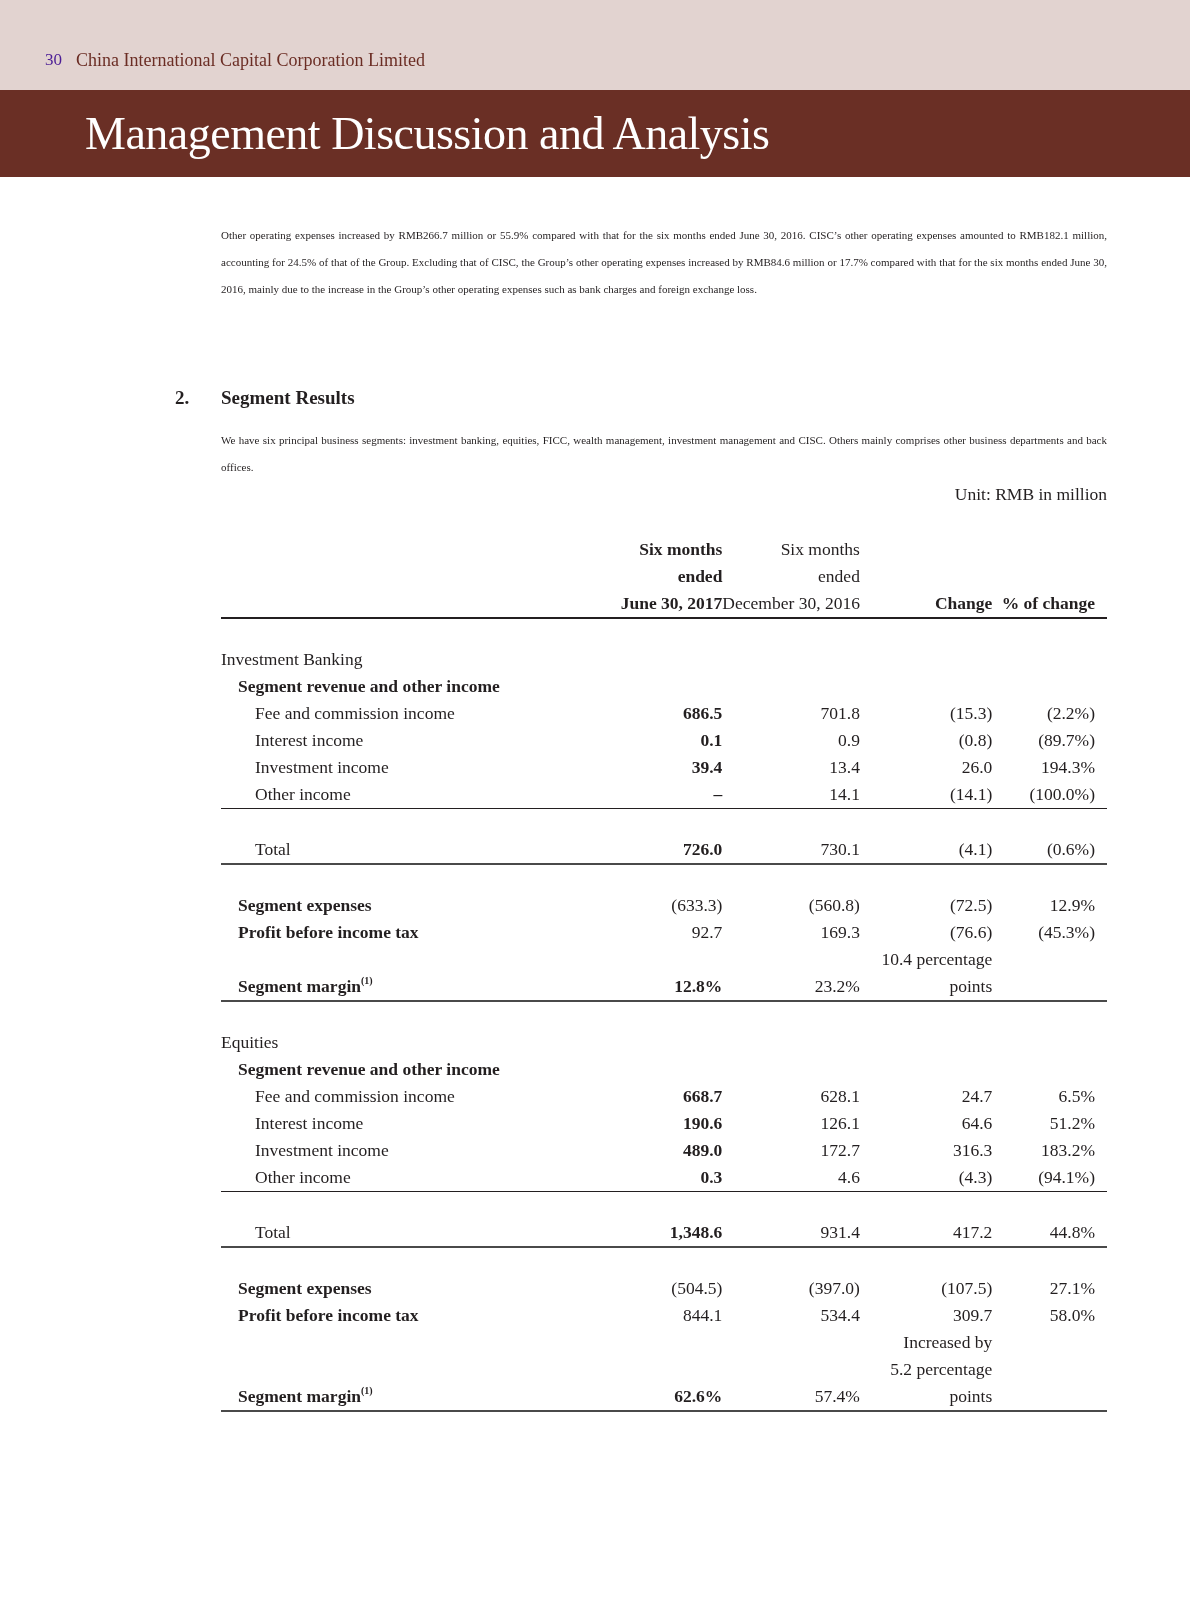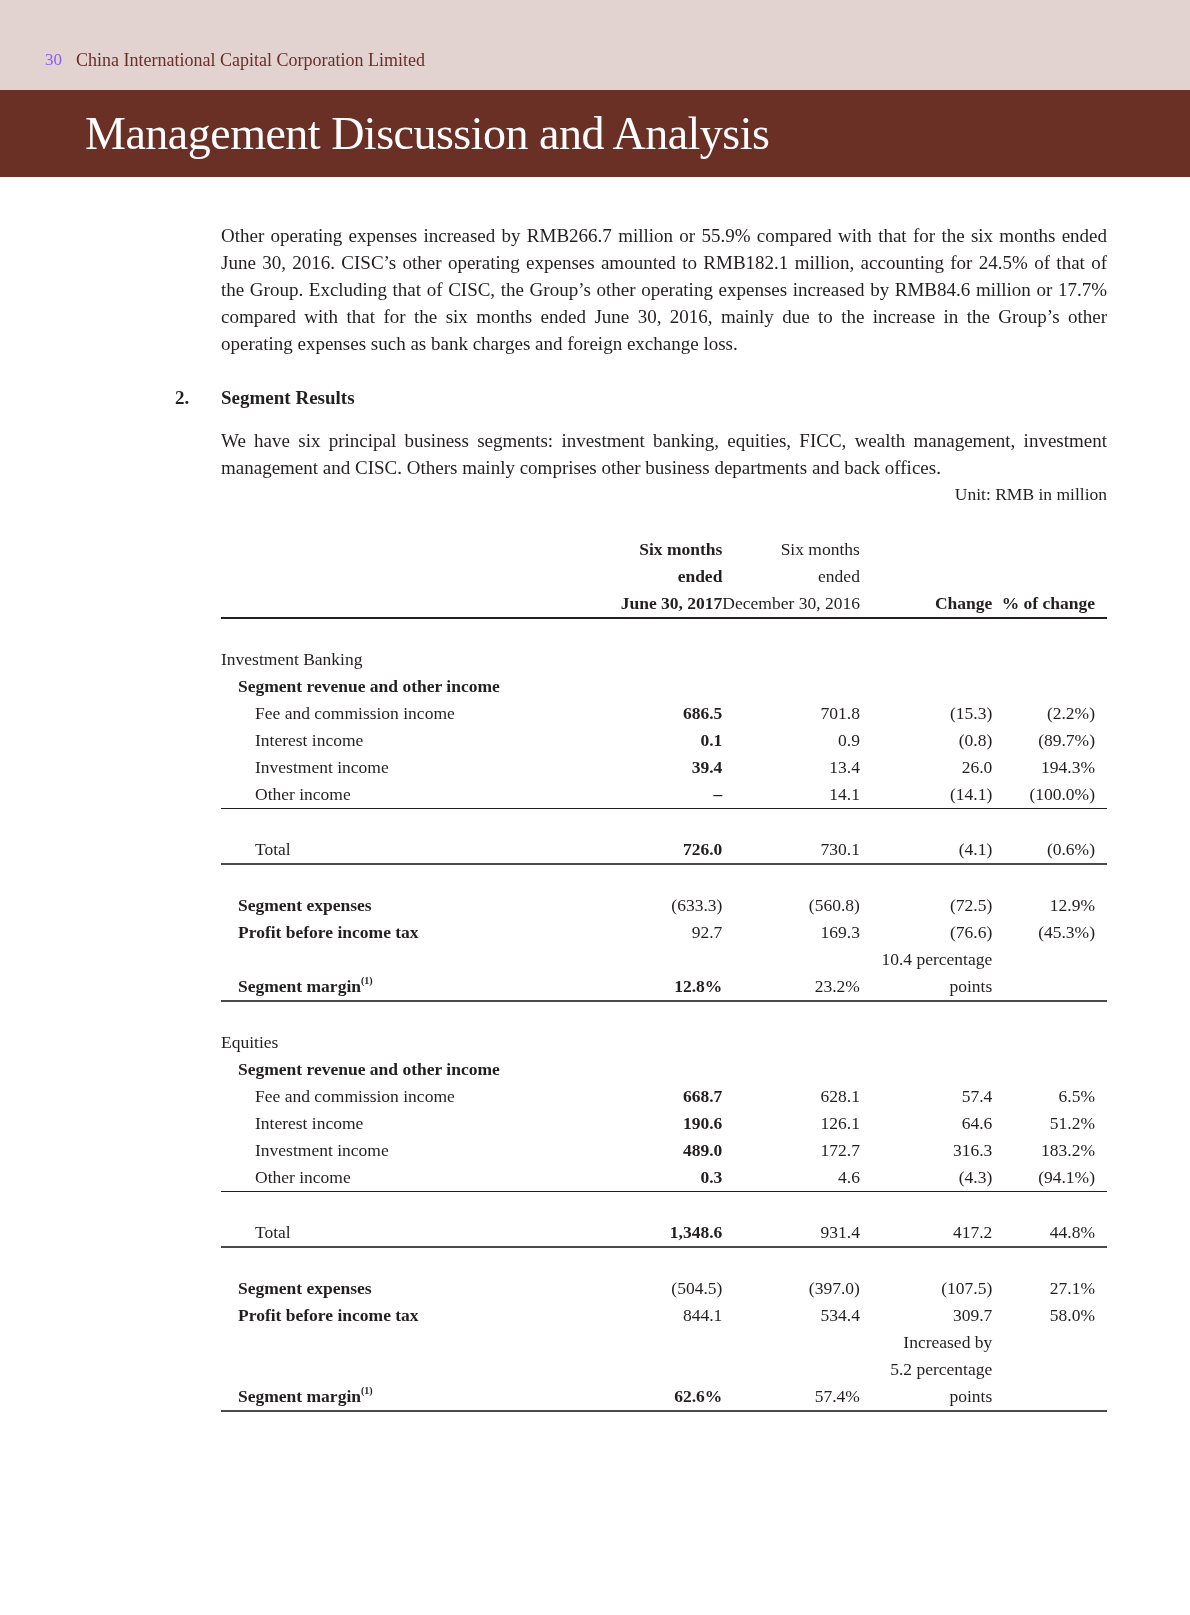--- a/index.html
+++ b/index.html
@@ -4,33 +4,33 @@
 <style>
   html, body { margin: 0; padding: 0; }
   body {
     width: 1190px; height: 1615px; background: #ffffff; position: relative; overflow: hidden;
     font-family: "Liberation Serif", "DejaVu Serif", serif; color: #231f20;
   }
   .top-band {
     position: absolute; left: 0; top: 0; width: 1190px; height: 90px; background: #e2d3d0;
   }
   .page-num {
-    position: absolute; left: 45px; top: 50px; font-size: 17px; color: #8b5cf6;
+    position: absolute; left: 45px; top: 50px; font-size: 17px; color: #4c1d95;
   }
   .company {
     position: absolute; left: 76px; top: 50px; font-size: 18px; color: #6b2d24; font-weight: normal;
   }
   .title-band {
     position: absolute; left: 0; top: 90px; width: 1190px; height: 87px; background: #6a2f25;
   }
   .title {
     position: absolute; left: 85px; top: 107px; font-size: 46px; color: #ffffff; letter-spacing: -0.5px;
   }
   .para {
-    position: absolute; left: 221px; width: 886px; font-size: 19px; line-height: 27px;
+    position: absolute; left: 221px; width: 886px; font-size: 11px; line-height: 27px;
     text-align: justify; color: #231f20;
   }
   .para1 { top: 222px; }
   .para2 { top: 427px; }
   .section-num { position: absolute; left: 175px; top: 387px; font-size: 19px; font-weight: bold; }
   .section-title { position: absolute; left: 221px; top: 387px; font-size: 19px; font-weight: bold; text-align: center; }
   .unit { position: absolute; right: 83px; top: 484px; font-size: 17.5px; }
 
   table.seg {
     position: absolute; left: 221px; top: 536px; width: 886px; border-collapse: collapse;
@@ -197,21 +197,21 @@
       <td class="c-label">Segment revenue and other income</td>
       <td></td>
         <td></td>
         <td></td>
         <td></td>
     </tr>
     <tr class="item">
       <td class="c-label">Fee and commission income</td>
       <td class="c-2017">668.7</td>
       <td class="c-2016">628.1</td>
-      <td class="c-chg">57.4</td>
+      <td class="c-chg">24.7</td>
       <td class="c-pct">6.5%</td>
     </tr>
     <tr class="item">
       <td class="c-label">Interest income</td>
       <td class="c-2017">190.6</td>
       <td class="c-2016">126.1</td>
       <td class="c-chg">64.6</td>
       <td class="c-pct">51.2%</td>
     </tr>
     <tr class="item">

